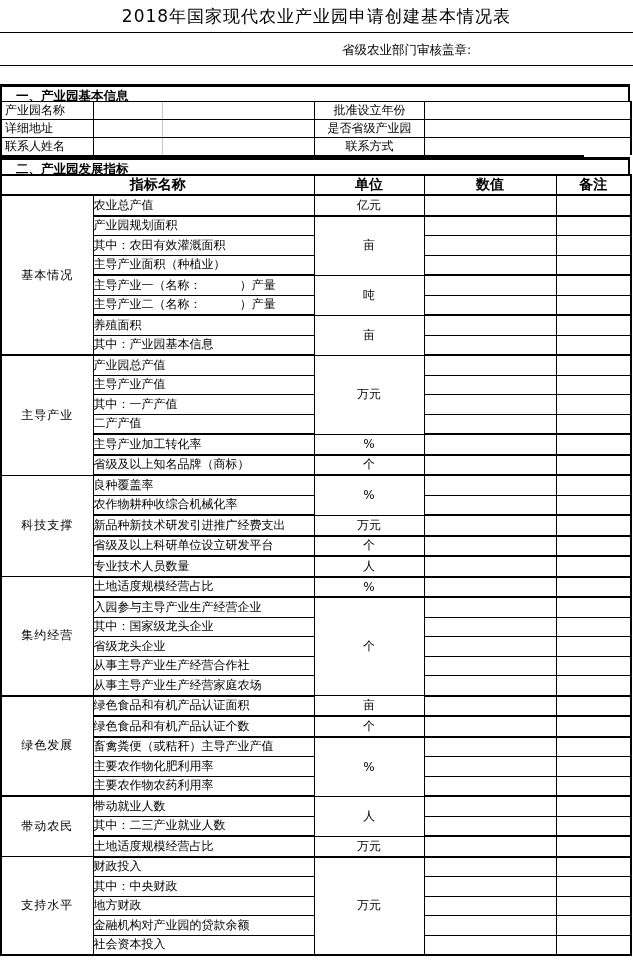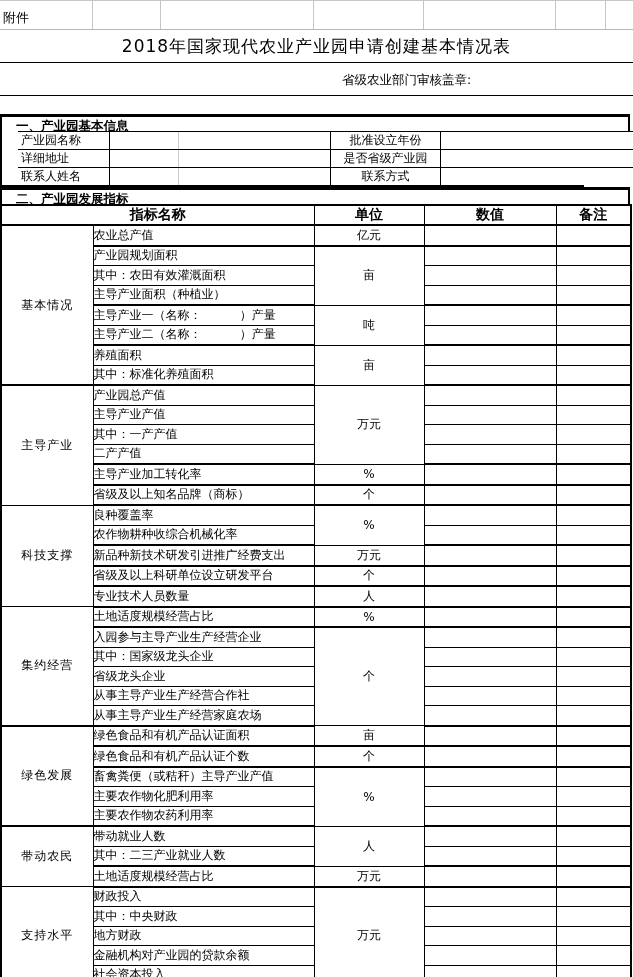--- a/index.html
+++ b/index.html
@@ -12,21 +12,21 @@
   .attach-label{position:absolute;left:3px;bottom:2px;font-size:13px;}
 
   .title-row{height:32px;line-height:32px;text-align:center;font-size:17px;font-weight:normal;border-bottom:1px solid #000;letter-spacing:1px;}
   .seal-row{position:relative;height:32px;border-bottom:1px solid #000;}
   .seal-row span{position:absolute;left:342px;top:9px;font-size:12.5px;}
   .gap-row{height:18px;}
 
   .sec-heading{width:628px;height:17px;line-height:17px;border-top:3px solid #000;border-left:2px solid #000;border-right:2px solid #000;font-weight:bold;font-size:12.5px;padding-left:14px;box-sizing:border-box;width:630px;}
 
   
-  .info-grid{display:grid;grid-template-columns:92px 221px 110px 207px;width:584px;border-left:2px solid #000;border-bottom:2px solid #000;box-sizing:border-box;padding-left:16px;}
+  .info-grid{display:grid;grid-template-columns:92px 221px 110px 207px;width:584px;border-left:2px solid #000;border-bottom:2px solid #000;box-sizing:border-box;}
   .info-grid .c{height:17px;line-height:17px;border-top:1px solid #000;border-right:1px solid #000;font-size:12px;overflow:hidden;position:relative;}
   .info-grid .lab{padding-left:3px;}
   .info-grid .lab2{text-align:center;border-left:1px solid #000;margin-left:-1px;}
   .info-grid .c:nth-child(4n){border-right:2px solid #000;}
   .info-grid .blank1::after{content:"";position:absolute;left:68px;top:0;bottom:0;width:1px;background:#c9c9c9;}
 
   
   table.main{border-collapse:collapse;table-layout:fixed;width:630px;border:2px solid #000;}
   table.main col.c-cat{width:92px;} table.main col.c-ind{width:221px;}
   table.main col.c-unit{width:110px;} table.main col.c-val{width:132px;} table.main col.c-rem{width:75px;}
@@ -38,29 +38,20 @@
   td.val{border-left:2px solid #000;border-right:2px solid #000;}
   td.rem{border-right:2px solid #000;}
   tr.thick td{border-bottom-width:2px;}
   .i0{padding-left:3px;} .i1{padding-left:28px;} .i2{padding-left:60px;}
 </style>
 </head>
 <body>
 
 <div class="sheet">
 
-  <div class="attach-row">
-    <div class="glv" style="left:92px"></div>
-    <div class="glv" style="left:160px"></div>
-    <div class="glv" style="left:313px"></div>
-    <div class="glv" style="left:423px"></div>
-    <div class="glv" style="left:555px"></div>
-    <div class="glv" style="left:605px"></div>
-    <span class="attach-label">附件</span>
-  </div>
 
   <div class="title-row">2018年国家现代农业产业园申请创建基本情况表</div>
 
   <div class="seal-row">
     <span>省级农业部门审核盖章:</span>
   </div>
 
   <div class="gap-row"></div>
 
   <div class="sec-heading">一、产业园基本信息</div>
@@ -135,21 +126,21 @@
           <td class="val"></td>
           <td class="rem"></td>
         </tr>
         <tr>
           <td class="ind i0">养殖面积</td>
           <td class="unit" rowspan="2">亩</td>
           <td class="val"></td>
           <td class="rem"></td>
         </tr>
         <tr class="thick">
-          <td class="ind i1">其中：标准化养殖面积</td>
+          <td class="ind i1">其中：产业园基本信息</td>
           <td class="val"></td>
           <td class="rem"></td>
         </tr>
         <tr>
           <td class="cat" rowspan="6">主导产业</td>
           <td class="ind i0">产业园总产值</td>
           <td class="unit" rowspan="4">万元</td>
           <td class="val"></td>
           <td class="rem"></td>
         </tr>

